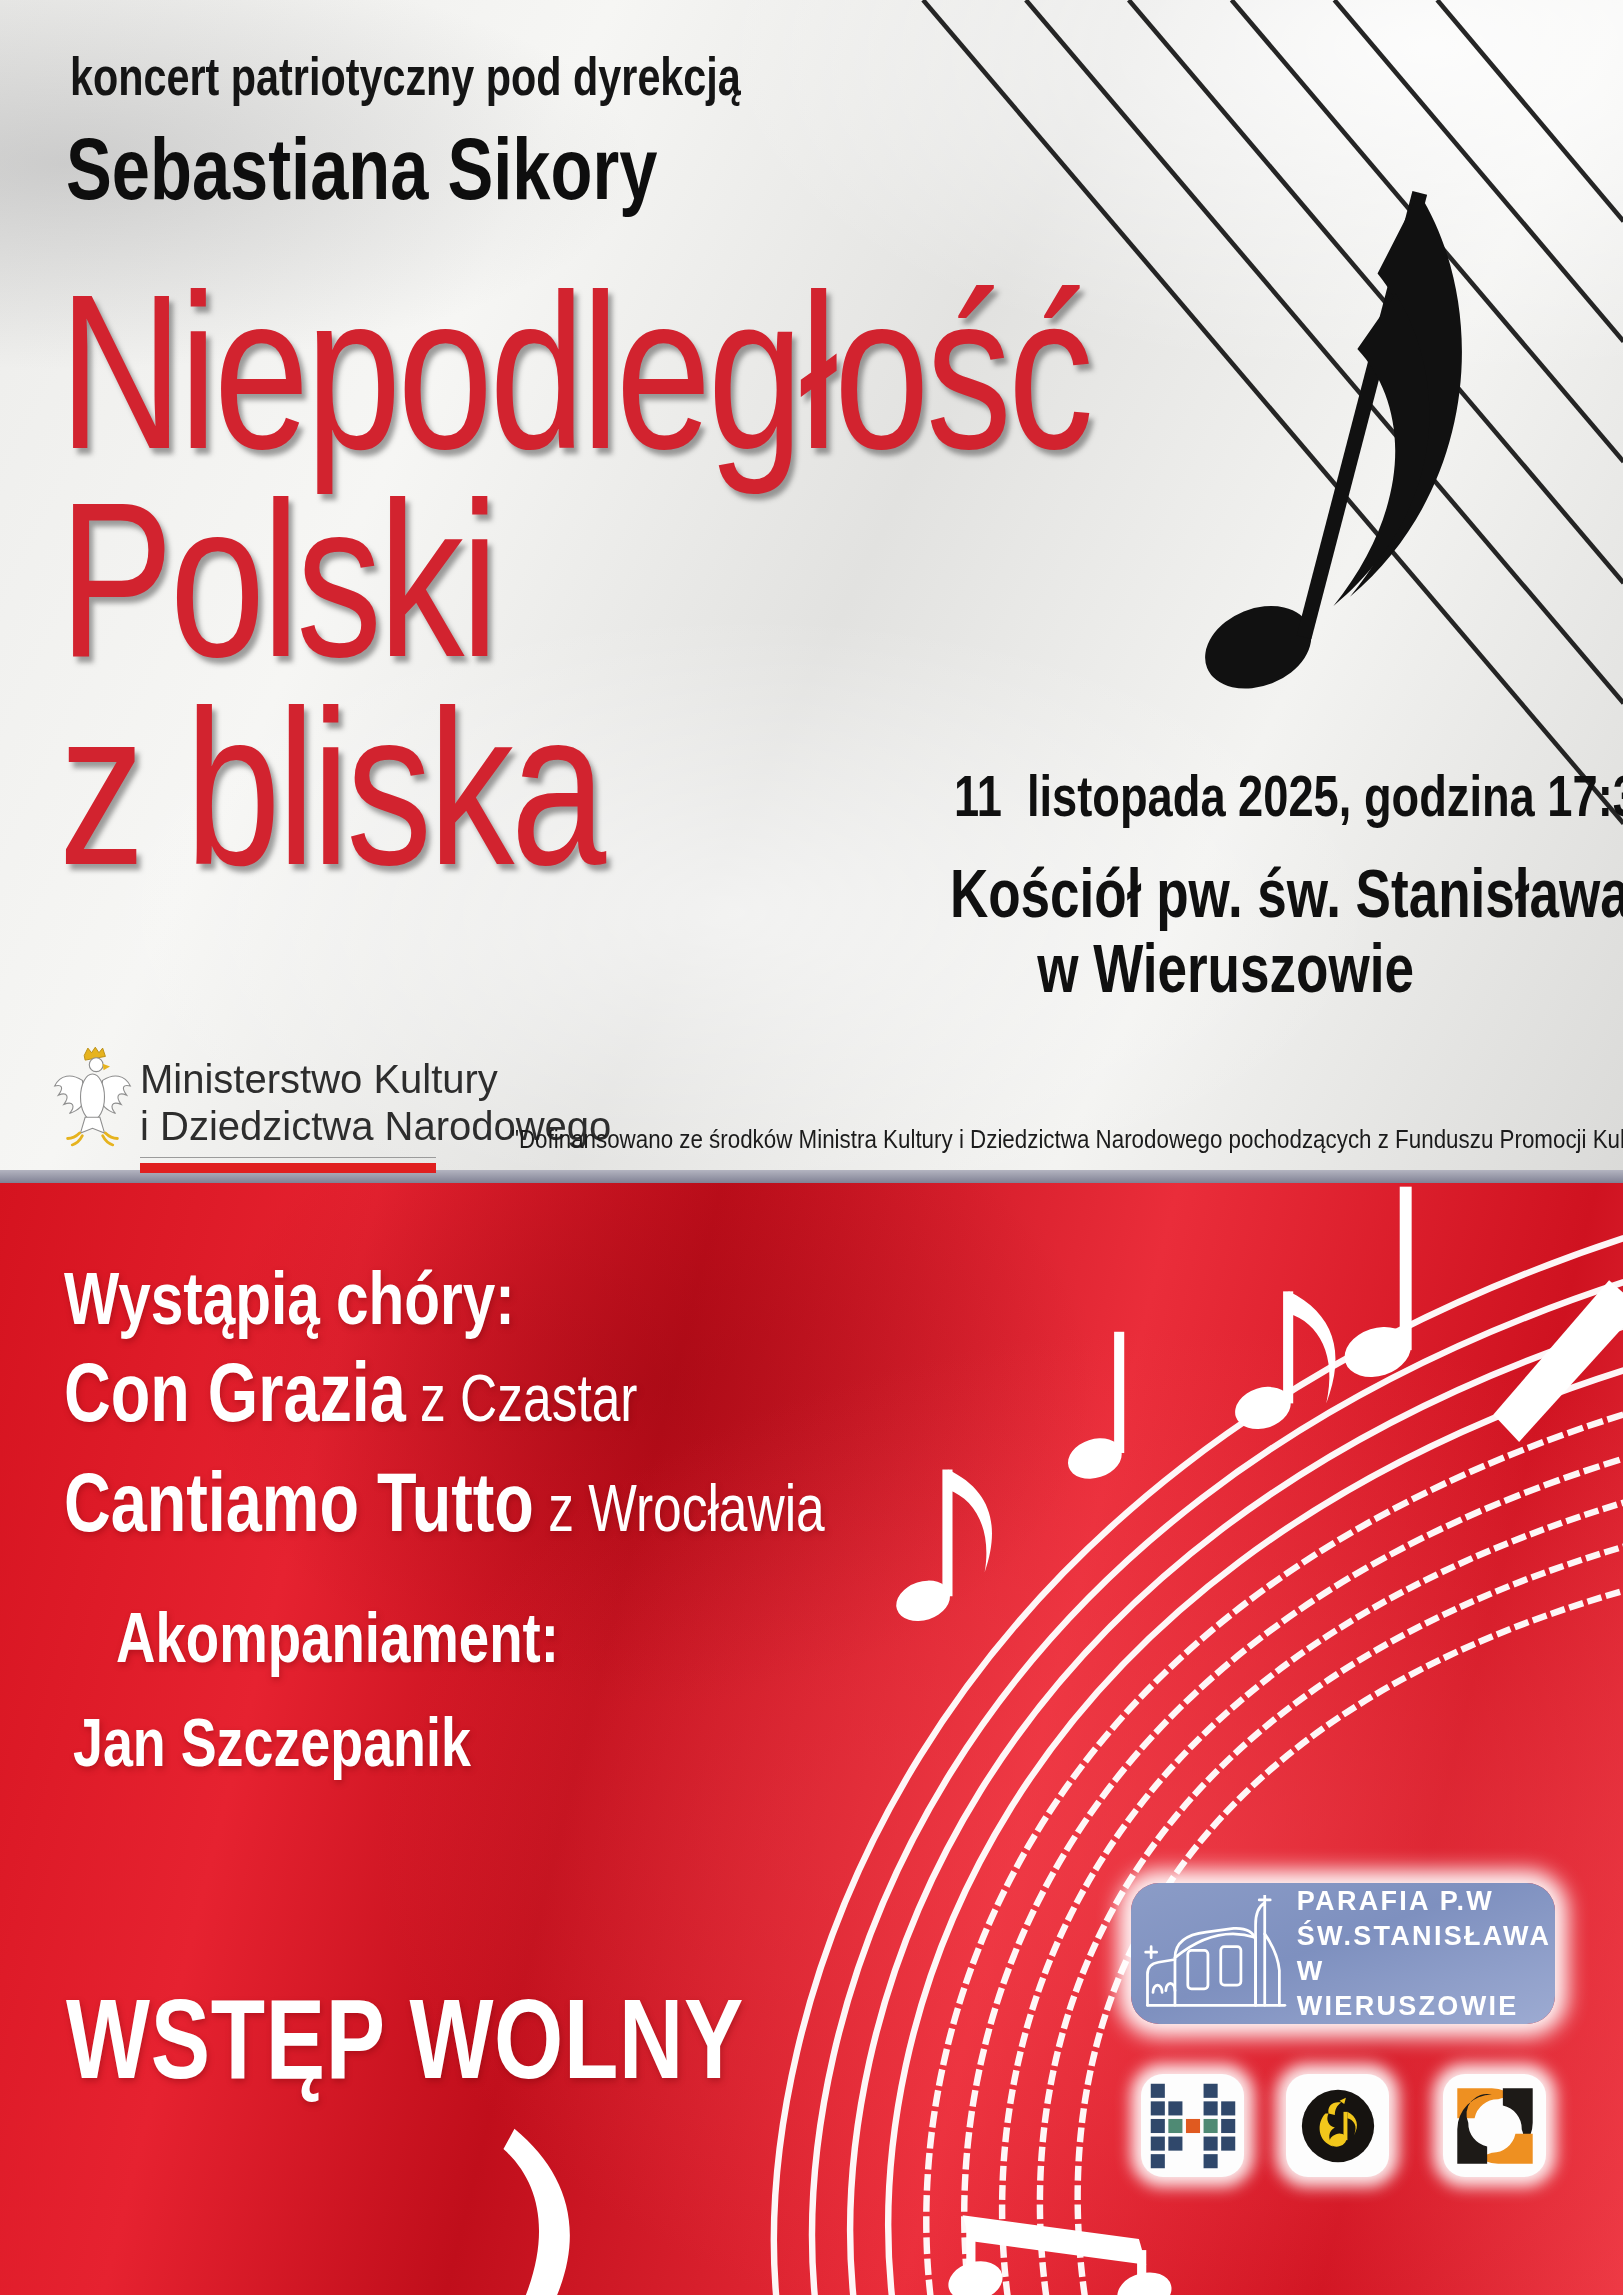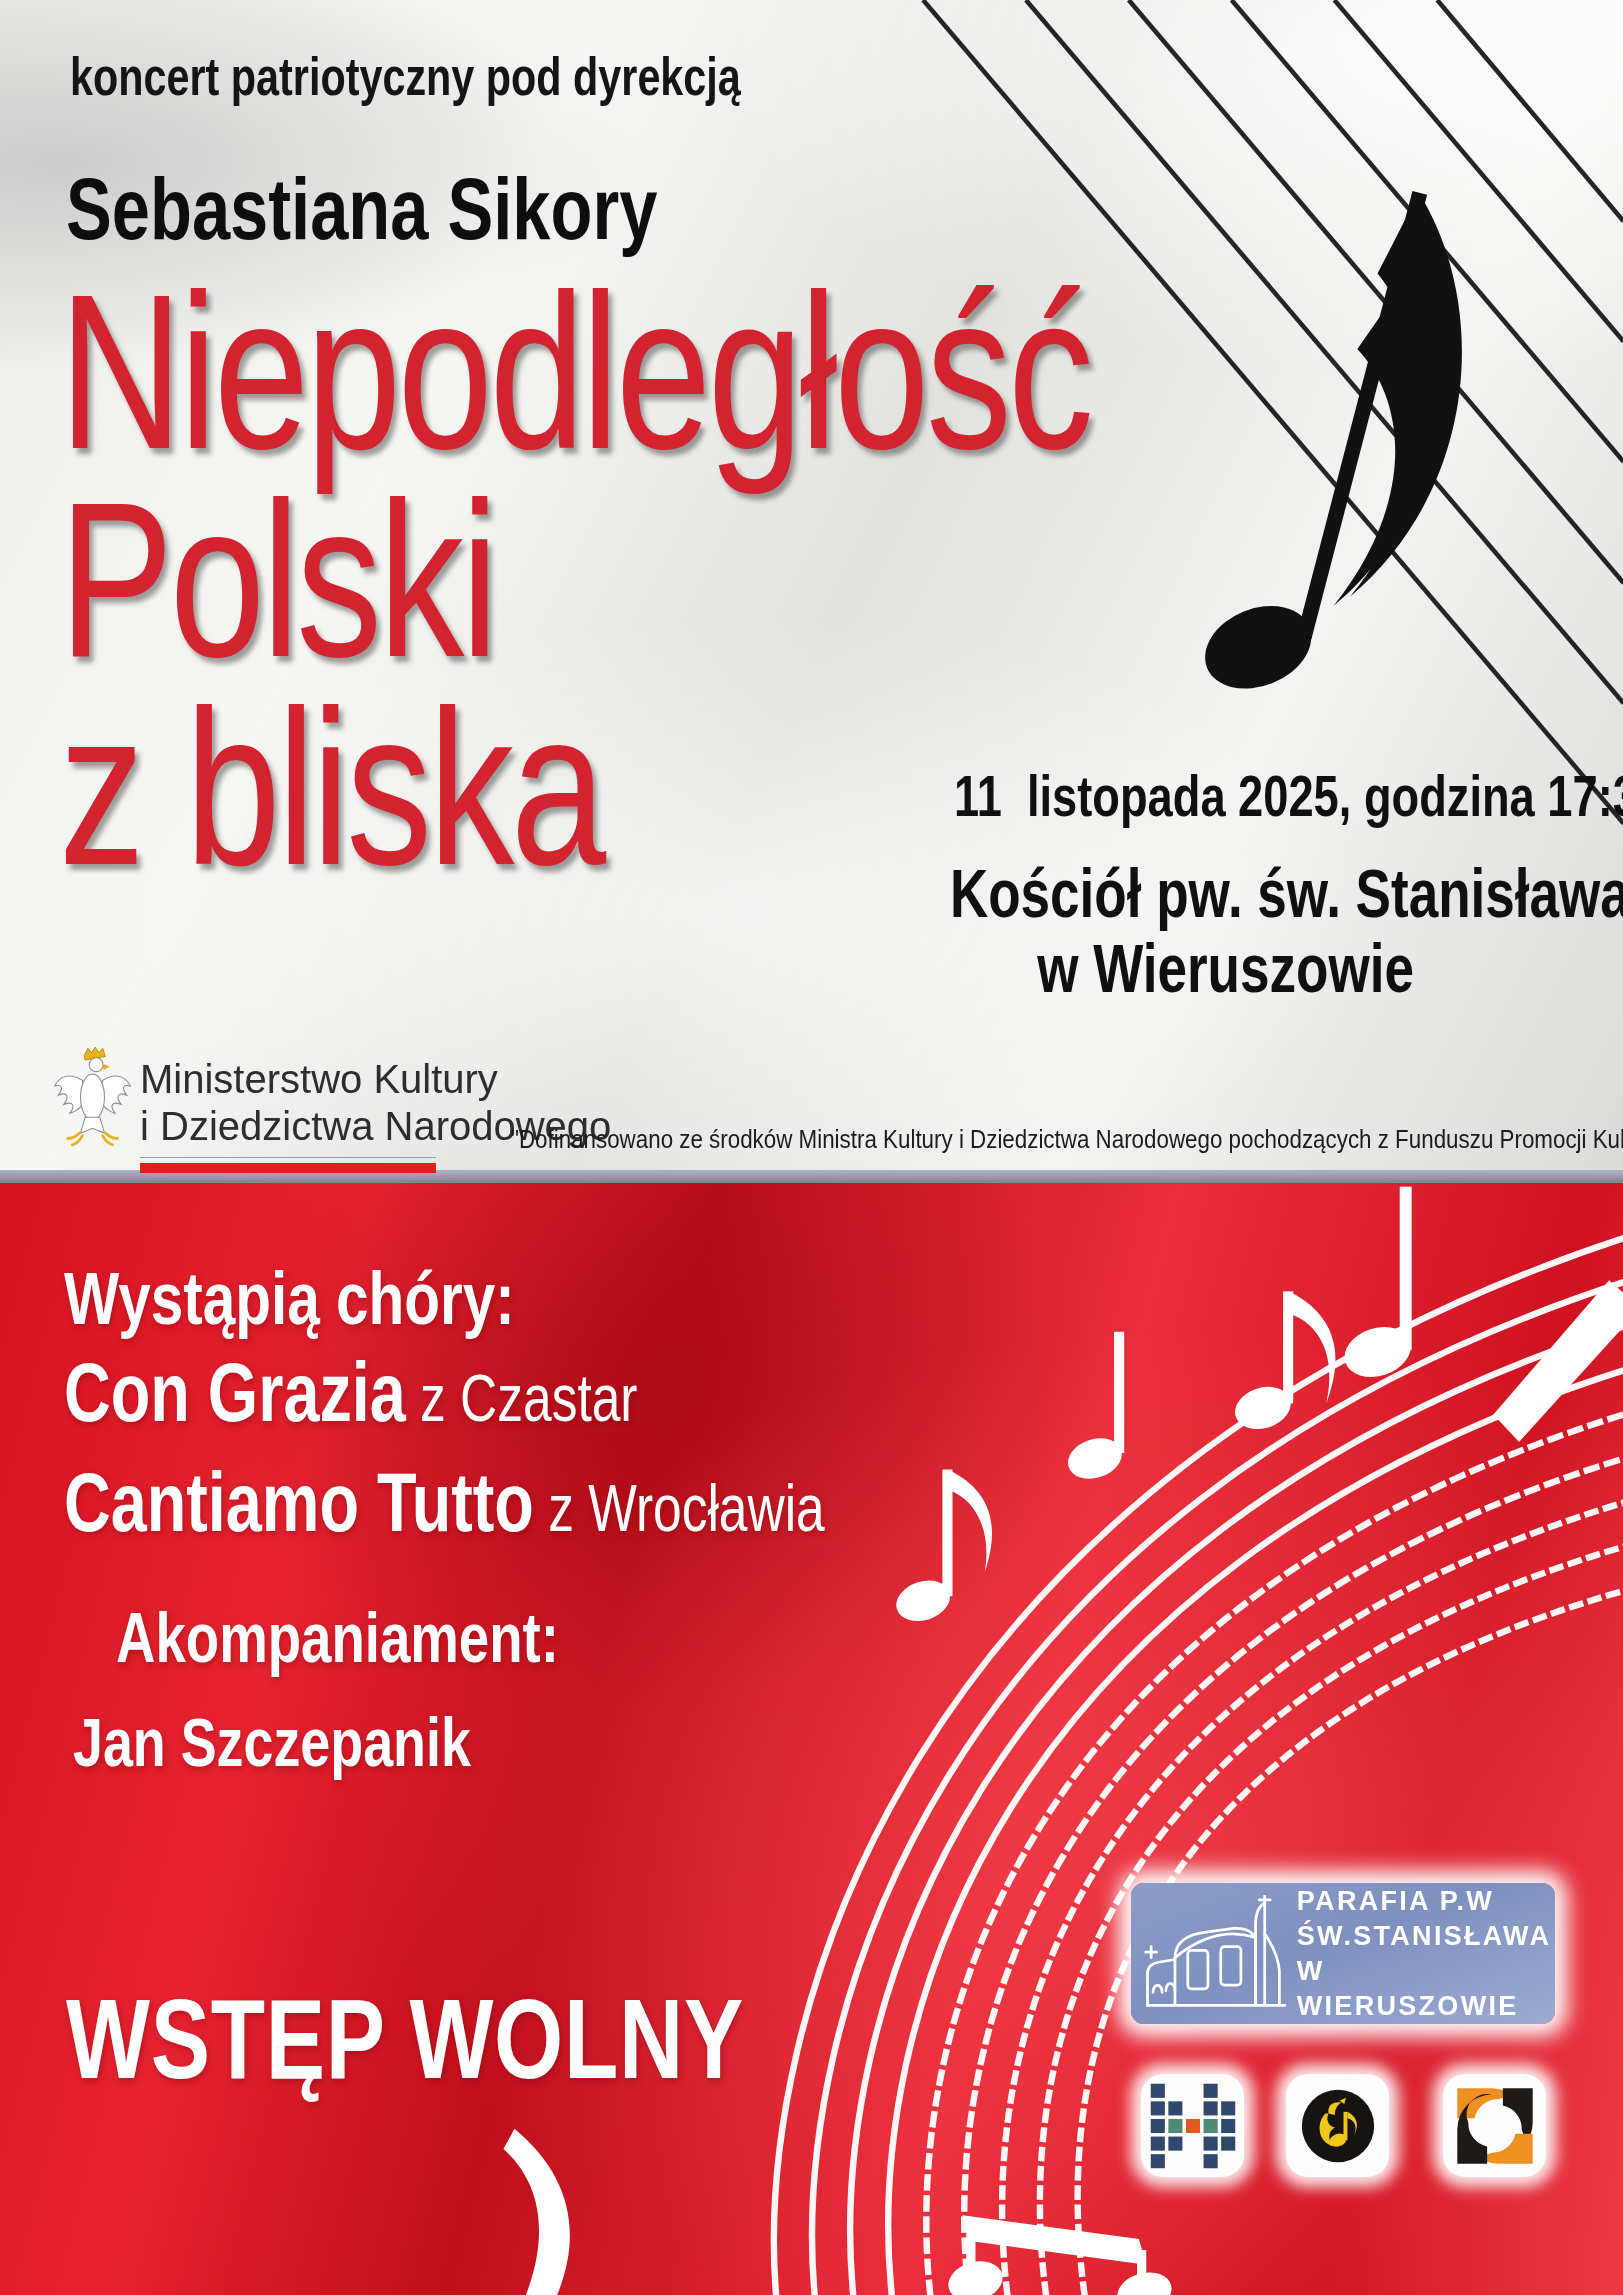--- a/index.html
+++ b/index.html
@@ -12,21 +12,21 @@
   .top-section{
     position:absolute;left:0;top:0;width:1624px;height:1170px;
     background:
       radial-gradient(826px 294px at 4% 14%, rgba(125,125,128,.30), transparent 70%),
       radial-gradient(1194px 551px at 88% 4%, rgba(255,255,255,.85), transparent 60%),
       radial-gradient(1010px 459px at 45% 78%, rgba(255,255,255,.55), transparent 65%),
       linear-gradient(116deg,#ececea 0%,#f6f6f4 28%,#e2e2e0 52%,#f3f3f1 74%,#dadad8 100%);
   }
   .staff-top{position:absolute;left:0;top:0;z-index:1;pointer-events:none;}
   .kicker{position:absolute;left:70px;top:46px;z-index:2;font-size:53px;font-weight:600;color:#151515;}
-  .conductor{position:absolute;left:66px;top:118px;z-index:2;font-size:88px;font-weight:700;color:#0e0e0e;margin-top:40px;}
+  .conductor{position:absolute;left:66px;top:118px;z-index:2;font-size:88px;font-weight:700;color:#0e0e0e;}
   .cond{display:inline-block;transform:scaleX(0.78);transform-origin:0 0;white-space:nowrap;}
   .cond-c{display:inline-block;transform:scaleX(0.78);transform-origin:50% 0;white-space:pre;}
   .title{position:absolute;left:59px;top:268px;z-index:2;color:#d2232f;font-weight:400;
          font-size:220px;line-height:208px;letter-spacing:-4.6px;
          text-shadow:5.5px 6.4px 6.4px rgba(70,70,70,.5);}
   .event-block{position:absolute;left:854px;top:759px;width:744px;z-index:2;text-align:center;color:#101010;}
   .event-date{font-size:58px;font-weight:600;line-height:73px;}
   .event-venue{font-size:68px;font-weight:700;line-height:75px;}
   .event-venue.first{margin-top:24px;}
   
@@ -54,21 +54,21 @@
   .choir-line-2{left:64px;top:272px;}
   .choir-name{font-size:83px;font-weight:700;}
   .choir-origin{font-size:66px;font-weight:500;}
   .accomp-heading{left:116px;top:415px;font-size:70px;font-weight:700;}
   .accomp-name{left:73px;top:520px;font-size:69px;font-weight:700;}
   .admission{left:66px;top:790px;font-size:114px;font-weight:800;letter-spacing:0.9px;}
   
   .parish-badge{
     position:absolute;left:1131px;top:700px;width:424px;height:141px;z-index:3;
     background:linear-gradient(160deg,#8b9cc7 0%,#7e90bf 45%,#9dabd2 100%);
-    border-radius:13px;box-shadow:0 0 20px 13px rgba(255,255,255,.95);
+    border-radius:28px;box-shadow:0 0 20px 13px rgba(255,255,255,.95);
     display:flex;align-items:center;
   }
   .parish-text{margin-left:5.5px;color:#fff;font-weight:700;font-size:27px;line-height:35px;letter-spacing:2.3px;}
   
   .logo-tile{
     position:absolute;top:891px;width:103px;height:103px;z-index:3;background:#fdfdfd;
     border-radius:22px;box-shadow:0 0 14.7px 9.2px rgba(255,255,255,.9);
     display:flex;align-items:center;justify-content:center;
   }
   .logo-1{left:1141px;} .logo-2{left:1286px;} .logo-3{left:1443px;}

